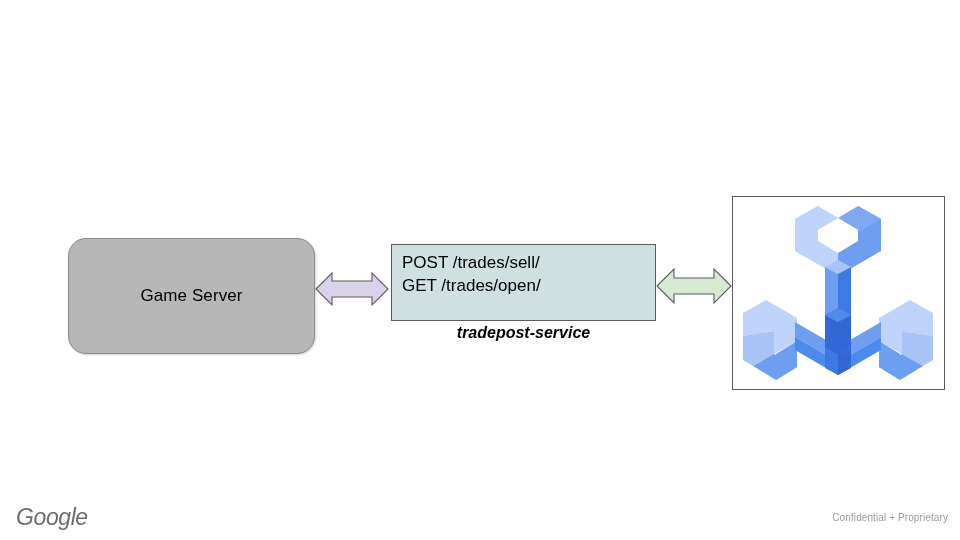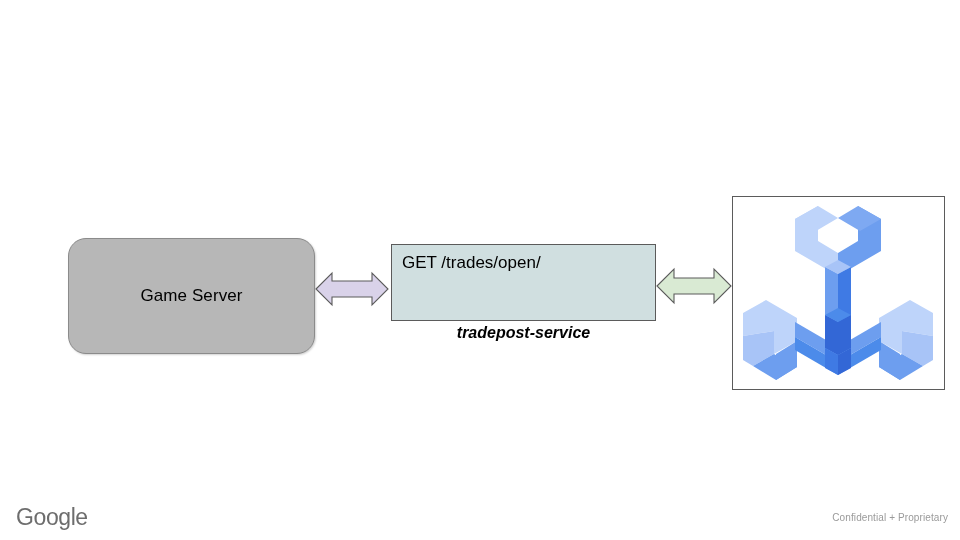--- a/index.html
+++ b/index.html
@@ -90,20 +90,21 @@
   .icon-frame svg { display: block; }
 
   
   .footer-logo {
     position: absolute;
     left: 16px;
     top: 504px;
     font-size: 23px;
     color: #6d6d6d;
     letter-spacing: -0.4px;
+    font-style: italic;
   }
   .footer-note {
     position: absolute;
     right: 12px;
     top: 512px;
     font-size: 10px;
     color: #9a9a9a;
     letter-spacing: 0.1px;
   }
 </style>
@@ -114,20 +115,21 @@
 
   <div class="game-server-box">
     <span class="game-server-label">Game Server</span>
   </div>
 
   <svg class="arrow-svg arrow-left-conn" width="74" height="38" viewBox="0 0 74 38">
     <polygon points="1,19 17,3 17,11 57,11 57,3 73,19 57,35 57,27 17,27 17,35" fill="#d9d2e9" stroke="#5b5b5b" stroke-width="1.1" stroke-linejoin="miter"></polygon>
   </svg>
 
   <div class="service-box">
+    <div class="endpoint-line">POST /trades/sell/</div>
     <div class="endpoint-line">GET /trades/open/</div>
   </div>
   <div class="service-caption">tradepost-service</div>
 
   <svg class="arrow-svg arrow-right-conn" width="76" height="40" viewBox="0 0 76 40">
     <polygon points="1,20 18,3 18,12 58,12 58,3 75,20 58,37 58,28 18,28 18,37" fill="#d9ead3" stroke="#5b5b5b" stroke-width="1.1" stroke-linejoin="miter"></polygon>
   </svg>
 
   <div class="icon-frame">
     <svg width="211" height="192" viewBox="0 0 211 192">

